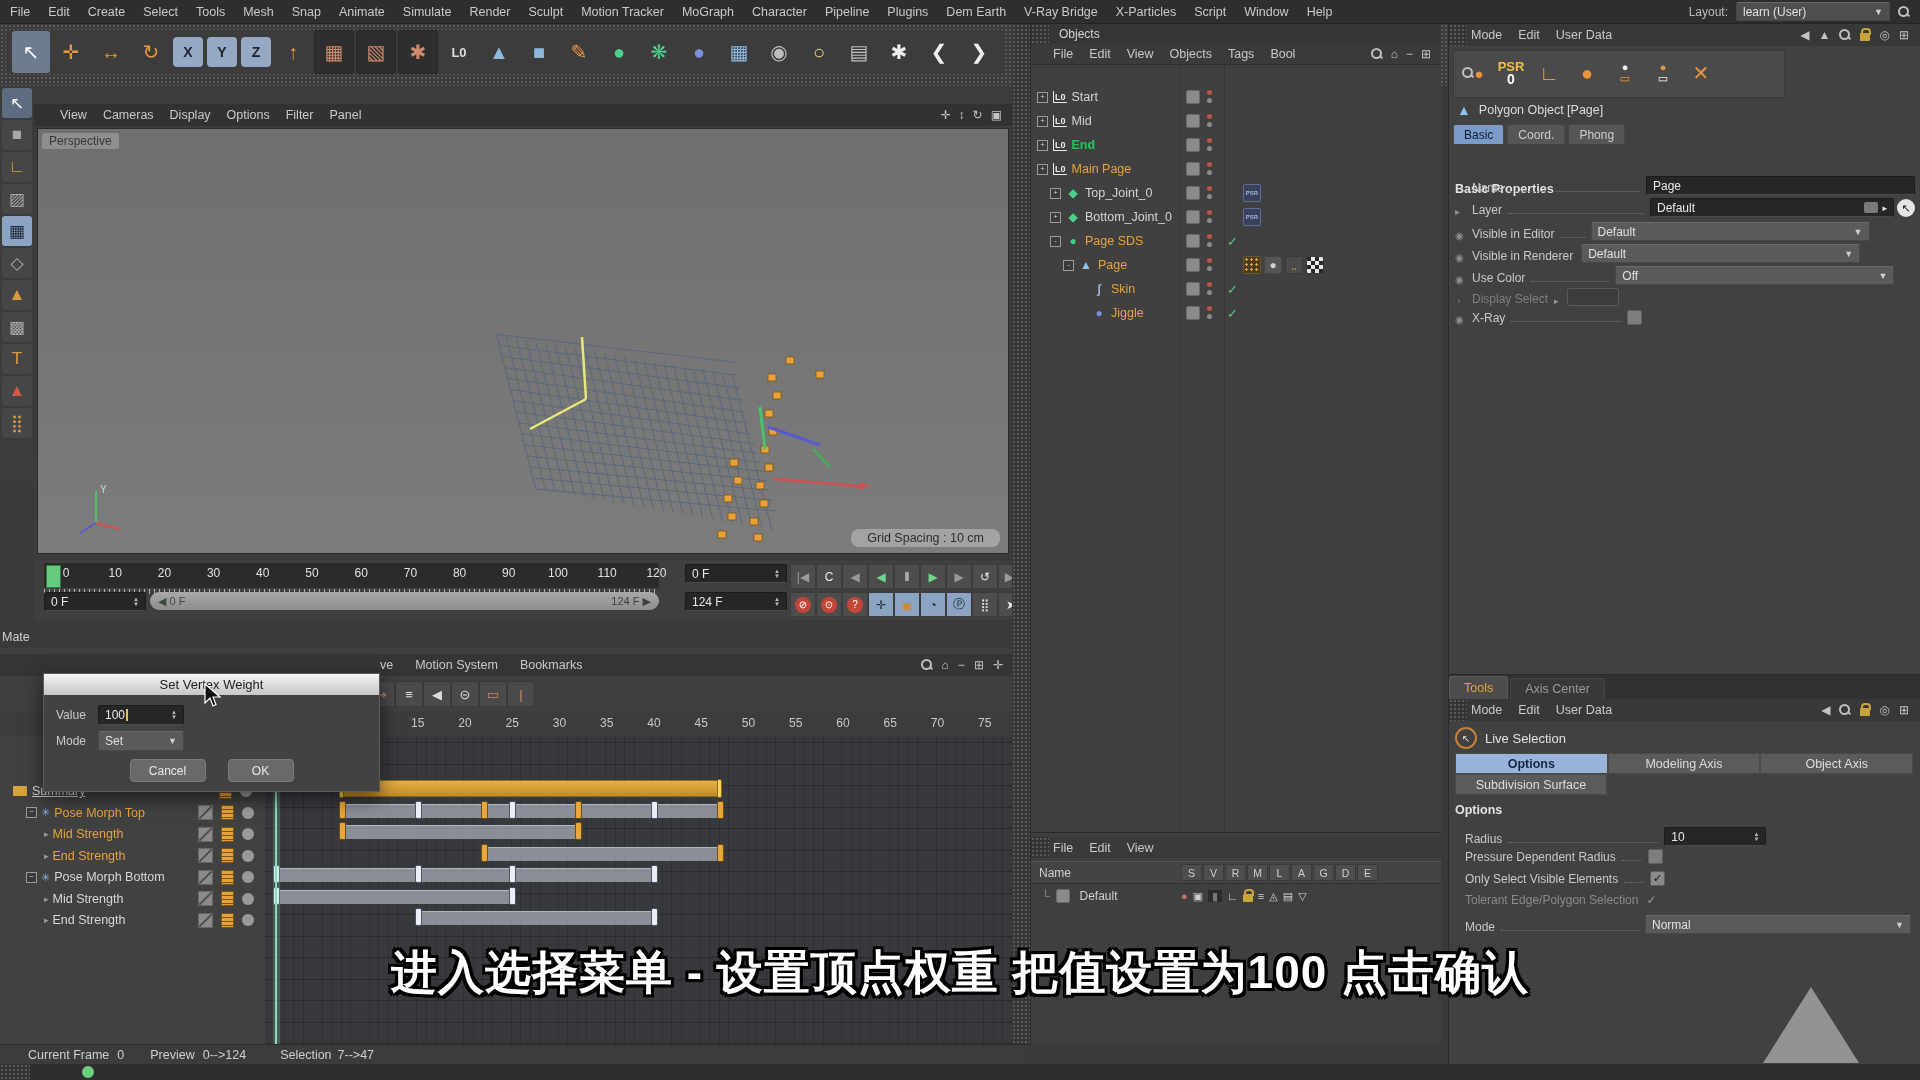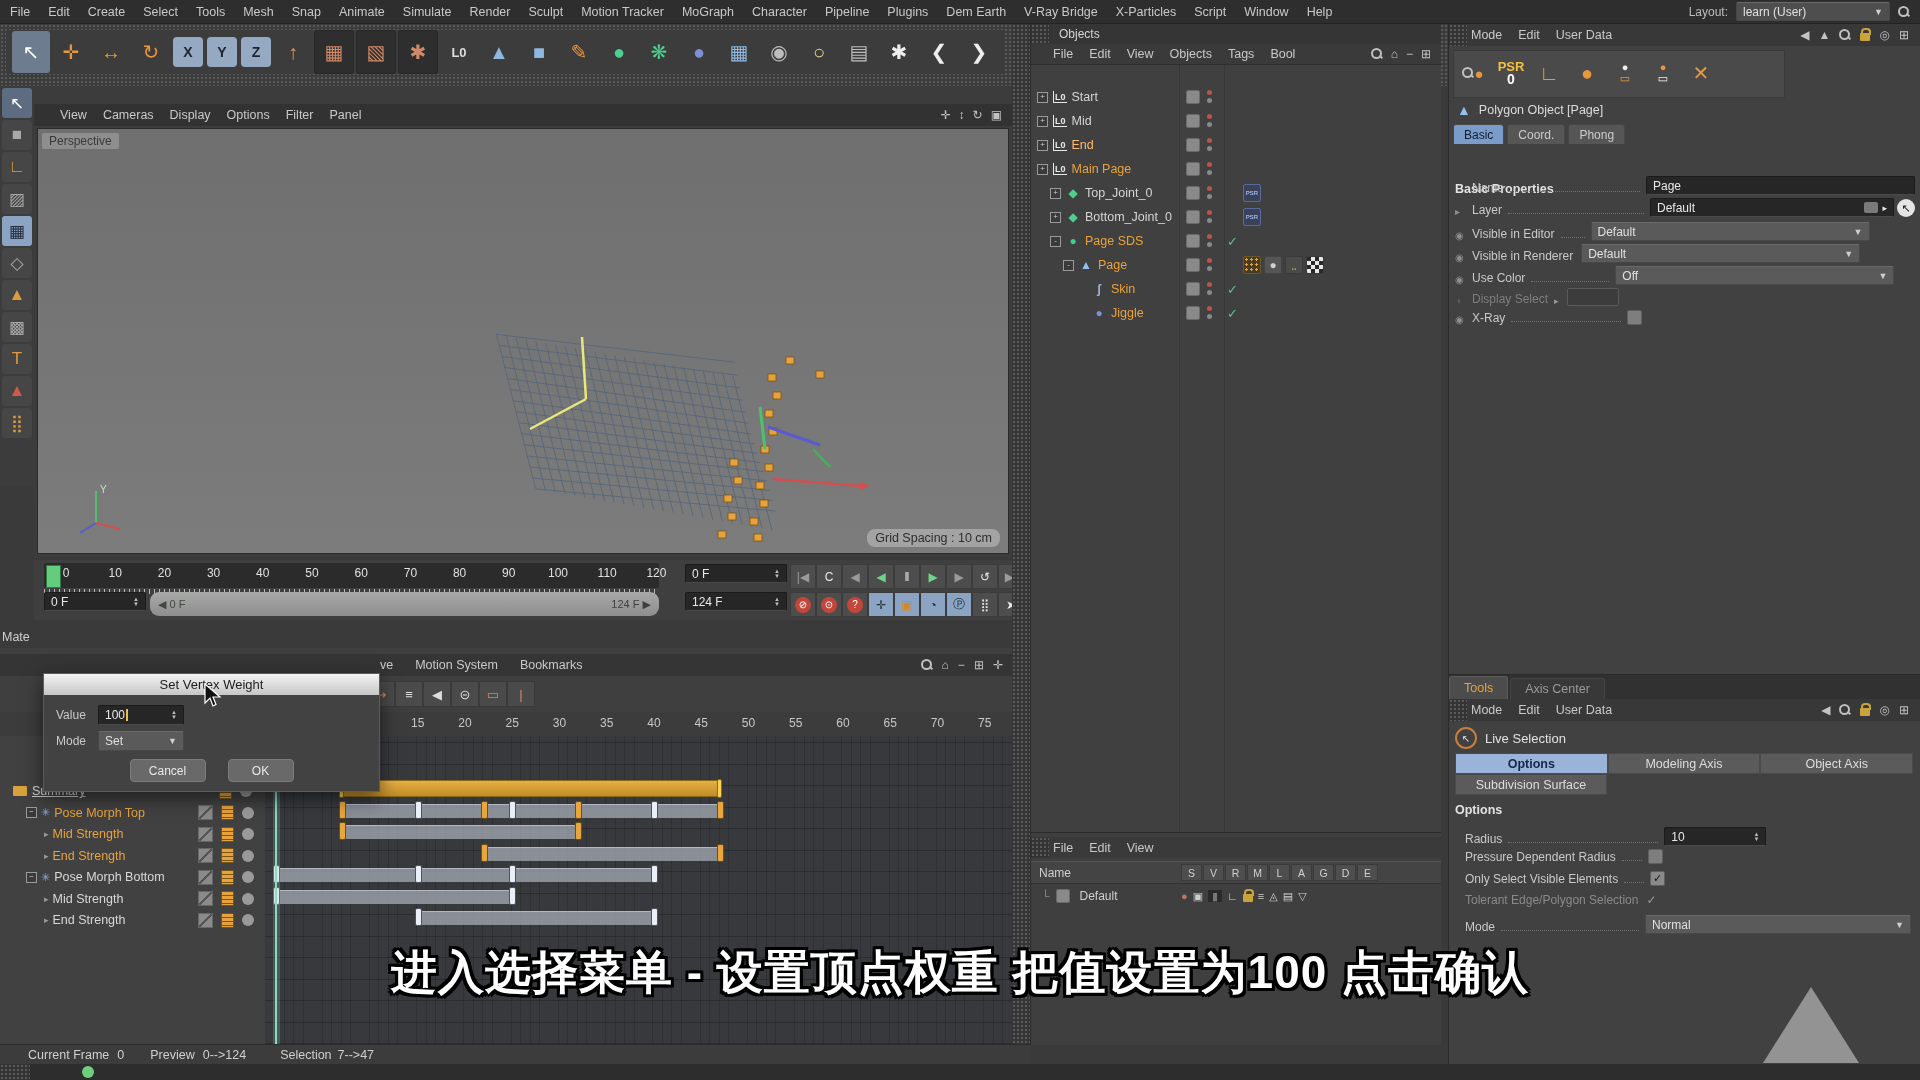--- a/index.html
+++ b/index.html
@@ -252,21 +252,21 @@
         <line x1="345" y1="170" x2="362" y2="188" stroke="#44b05a" stroke-width="2.5"></line>
       </svg>
 
       <svg width="60" height="60" viewBox="0 0 60 60" style="position:absolute;left:30px;top:350px;">
         <line x1="28" y1="44" x2="28" y2="12" stroke="#4fc06a" stroke-width="2"></line>
         <line x1="28" y1="44" x2="52" y2="50" stroke="#d05050" stroke-width="2"></line>
         <line x1="28" y1="44" x2="12" y2="54" stroke="#5a5ad0" stroke-width="2"></line>
         <text x="32" y="14" fill="#bfe0c4" font-size="10">Y</text>
       </svg>
       <span style="position:absolute;right:8px;bottom:6px;background:rgba(170,170,170,.85);color:#2e2e2e;
-                   padding:2px 8px;border-radius:8px;font-size:12.5px;">Grid Spacing : 10 cm</span>
+                   padding:2px 16px;border-radius:8px;font-size:12.5px;">Grid Spacing : 10 cm</span>
     </div>
   </div>
 
   <div class="abs" style="left:34px;top:560px;width:981px;height:60px;background:#3f3f3f;">
 
     <div style="position:absolute;left:10px;top:3px;width:615px;height:25px;background:#2b2b2b;border-radius:2px;">
       <div id="timeline-numbers">
           <span style="position: absolute; top: 3px; transform: translateX(-50%); color: rgb(224, 224, 224); font-size: 12px; left: 22px;">0</span>
           <span style="position: absolute; top: 3px; transform: translateX(-50%); color: rgb(224, 224, 224); font-size: 12px; left: 71.2px;">10</span>
           <span style="position: absolute; top: 3px; transform: translateX(-50%); color: rgb(224, 224, 224); font-size: 12px; left: 120.4px;">20</span>
@@ -298,21 +298,21 @@
         <div class="transport-cell green">▶</div>
         <div class="transport-cell dim">▶</div>
         <div class="transport-cell ">↺</div>
         <div class="transport-cell dim">▶|</div>
       </div>
 
     <span class="inp" style="position:absolute;left:10px;top:32px;width:88px;">
       <span>0 F</span>
         <span class="spin">▲<br>▼</span>
     </span>
-    <div style="position:absolute;left:116px;top:32px;width:509px;height:24px;background:linear-gradient(#a8a8a8,#8e8e8e);
+    <div style="position:absolute;left:116px;top:32px;width:509px;height:18px;background:linear-gradient(#a8a8a8,#8e8e8e);
                 border-radius:9px;display:flex;align-items:center;justify-content:space-between;padding:0 8px;box-sizing:border-box;">
       <span style="color:#3f4a3f;font-size:11px;">◀ <span>0 F</span></span>
       <span style="color:#3f3f3f;font-size:11px;"><span>124 F</span> ▶</span>
     </div>
     <span class="inp" style="position:absolute;left:651px;top:32px;width:88px;">
       <span>124 F</span>
         <span class="spin">▲<br>▼</span>
     </span>
     <div id="record-buttons" style="position:absolute;left:756px;top:32px;display:flex;">
         <div class="transport-cell red">
@@ -542,21 +542,21 @@
           <span style="margin: 0px 5px; display: inline-flex; justify-content: center; font-size: 9px; font-weight: bold; color: rgb(232, 232, 232); border-left: 1.5px solid rgb(232, 232, 232); border-bottom: 1.5px solid rgb(232, 232, 232); padding: 1px 1px 0px; width: auto;">L0</span>
           <span style="color: rgb(212, 212, 212); font-size: 12.5px;">Mid</span>
           <span class="obj-square" style="position: absolute; left: 155px;"></span>
           <span class="dot" style="position: absolute; left: 176px; top: 5px; background: rgb(184, 85, 72);"></span>
           <span class="dot" style="position: absolute; left: 176px; top: 13px; background: rgb(138, 138, 138);"></span>
         </div>
         <div class="tree-row" style="top: 68px; height: 24px;">
           <span style="display: inline-block; width: 6px;"></span>
           <span class="expander">+</span>
           <span style="margin: 0px 5px; display: inline-flex; justify-content: center; font-size: 9px; font-weight: bold; color: rgb(232, 232, 232); border-left: 1.5px solid rgb(232, 232, 232); border-bottom: 1.5px solid rgb(232, 232, 232); padding: 1px 1px 0px; width: auto;">L0</span>
-          <span style="color: #fdba74; font-size: 12.5px;">End</span>
+          <span style="color: #22c55e; font-size: 12.5px; font-weight: bold;">End</span>
           <span class="obj-square" style="position: absolute; left: 155px;"></span>
           <span class="dot" style="position: absolute; left: 176px; top: 5px; background: rgb(184, 85, 72);"></span>
           <span class="dot" style="position: absolute; left: 176px; top: 13px; background: rgb(138, 138, 138);"></span>
         </div>
         <div class="tree-row" style="top: 92px; height: 24px;">
           <span style="display: inline-block; width: 6px;"></span>
           <span class="expander">+</span>
           <span style="margin: 0px 5px; display: inline-flex; justify-content: center; font-size: 9px; font-weight: bold; color: rgb(232, 232, 232); border-left: 1.5px solid rgb(232, 232, 232); border-bottom: 1.5px solid rgb(232, 232, 232); padding: 1px 1px 0px; width: auto;">L0</span>
           <span style="color: rgb(232, 162, 60); font-size: 12.5px;">Main Page</span>
           <span class="obj-square" style="position: absolute; left: 155px;"></span>

